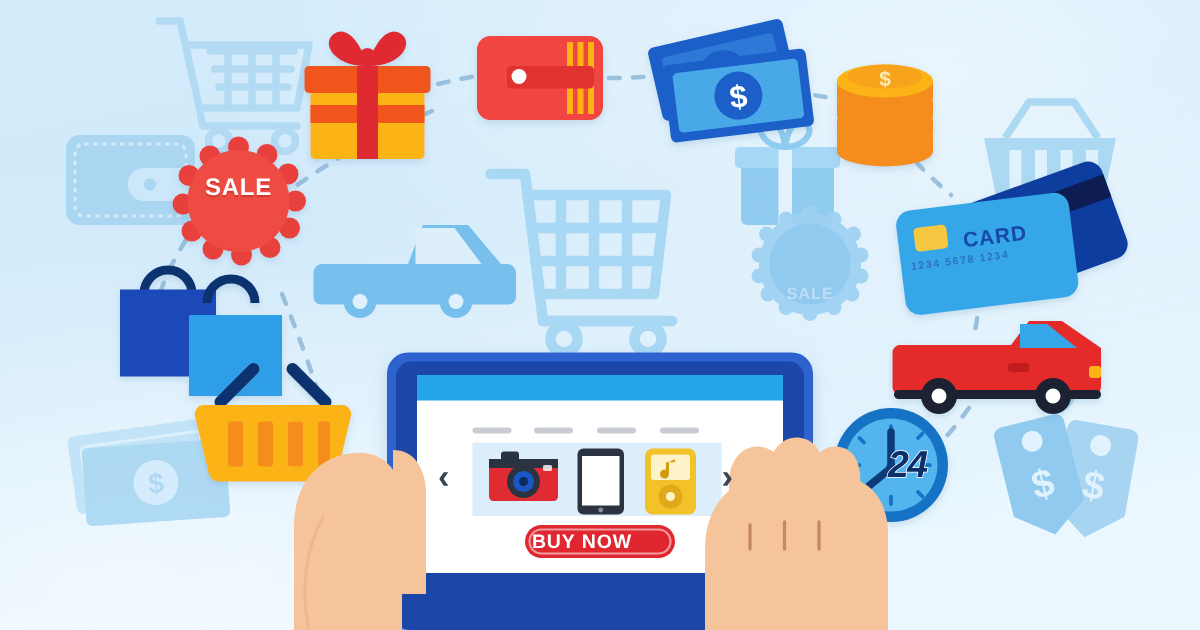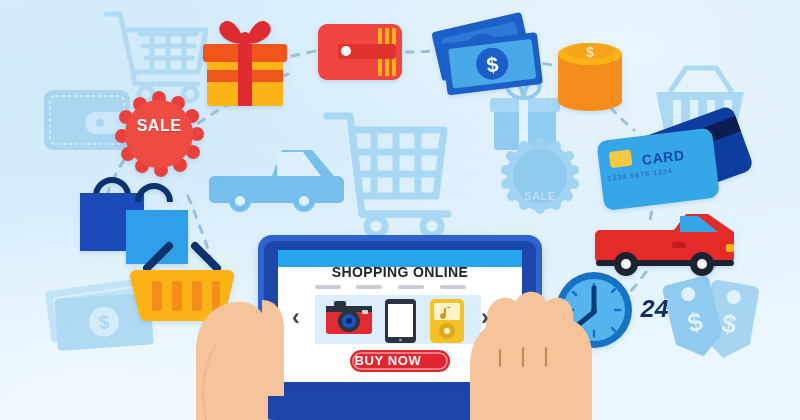--- a/index.html
+++ b/index.html
@@ -63,29 +63,28 @@
   .card-number {
     left: 607px; top: 175px;
     color: #2f6fc4;
     font-size: 7px;
     font-weight: bold;
     letter-spacing: 1.1px;
     transform: rotate(-7deg);
     transform-origin: left top;
   }
   .clock-24 {
-    left: 640px; top: 296px;
+    left: 592px; top: 296px;
     color: #0b2f6b;
     font-size: 25px;
     font-weight: bold;
     font-style: italic;
     letter-spacing: -1px;
     -webkit-text-stroke: 1px #ffffff;
     paint-order: stroke fill;
-    font-family: Liberation Mono, monospace;
   }
   .screen-title {
     left: 306px; top: 264px;
     width: 188px;
     text-align: center;
     color: #20242b;
     font-size: 14px;
     font-weight: bold;
     letter-spacing: 0.4px;
   }
@@ -455,21 +454,20 @@
   <div class="txt sale-red-label" data-bind="foreground_icons.1.label">SALE</div>
 
   <div class="txt sale-ghost-label" data-bind="background_icons.6.label">SALE</div>
 
   <div class="txt card-label" data-bind="foreground_icons.7.label">CARD</div>
 
   <div class="txt card-number" data-bind="foreground_icons.7.number">1234 5678 1234</div>
 
   <div class="txt clock-24" data-bind="foreground_icons.9.label">24</div>
 
-  <div class="txt screen-title" data-bind="tablet.title">SHOPPING ONLINE</div>
 
   <div class="txt arrow-left" data-bind="tablet.arrow_left">‹</div>
 
   <div class="txt arrow-right" data-bind="tablet.arrow_right">›</div>
 
   <div class="txt buy-now-label" data-bind="tablet.buy_button.label">BUY NOW</div>
 
 </div>
 
 </body></html>

